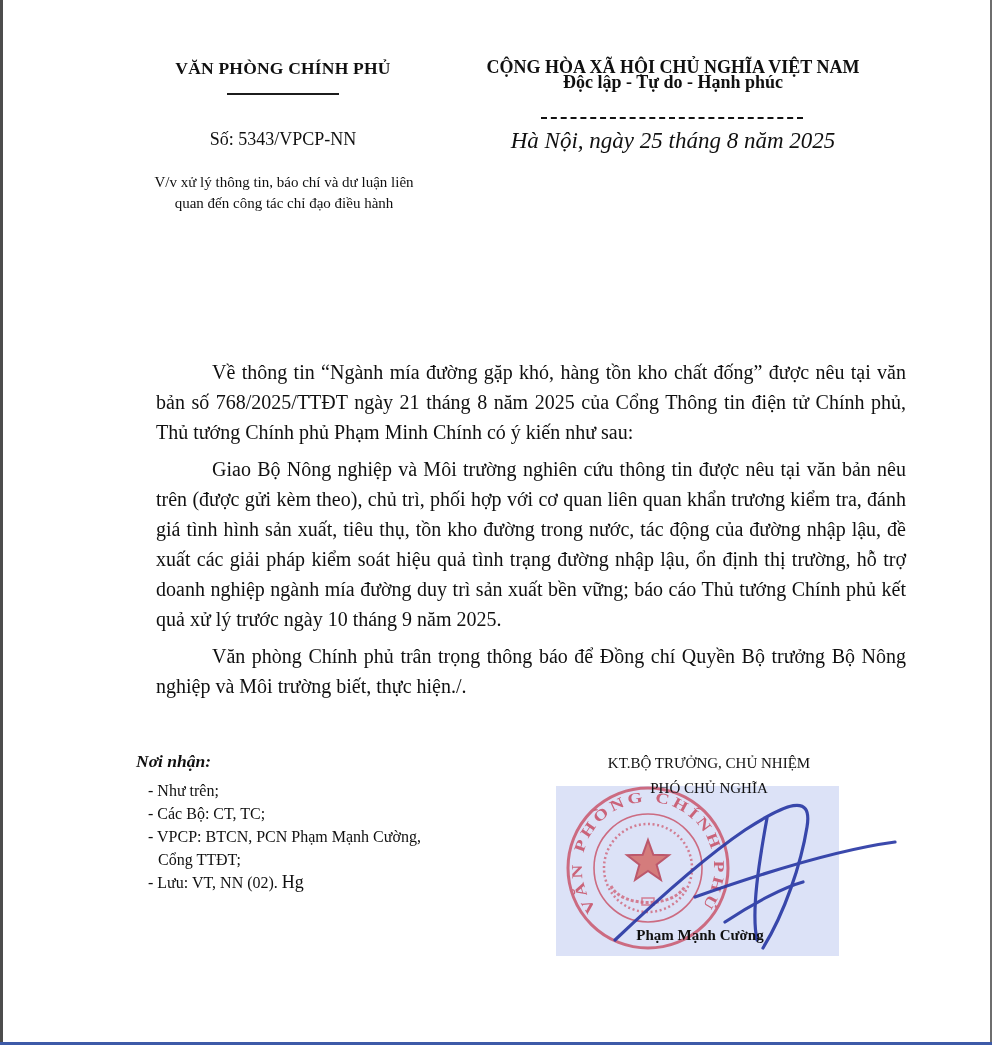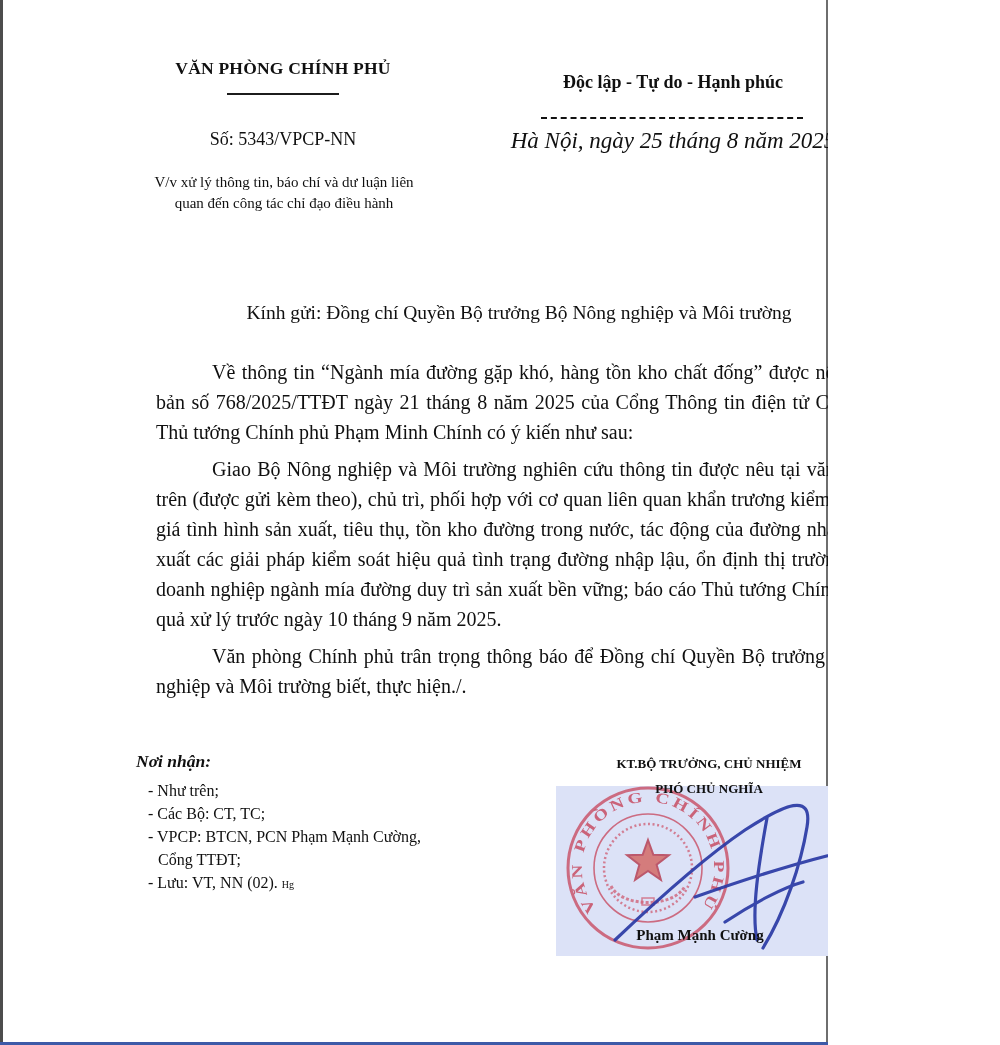--- a/index.html
+++ b/index.html
@@ -1,18 +1,18 @@
 <!DOCTYPE html>
 <html><head>
 <meta charset="utf-8">
 <style>
   * { margin:0; padding:0; box-sizing:border-box; }
   body { background:#fff; }
   #page {
-    position:relative; width:828px; height:1045px; background:#ffffff;
+    position:relative; width:992px; height:1045px; background:#ffffff;
     font-family:"Liberation Serif", serif; color:#101010; overflow:hidden;
   }
   .edge-left  { position:absolute; left:0; top:0; width:3px; height:100%; background:#4d4d4d; }
   .edge-right { position:absolute; right:0; top:0; width:2px; height:100%; background:#6e6e6e; }
   .edge-bottom{ position:absolute; left:0; bottom:0; width:100%; height:3px; background:#3d5aa8; }
 
   .abs { position:absolute; }
 
   
   .org        { left:133px; top:58px;  width:300px; text-align:center; font-weight:bold; font-size:17.5px; letter-spacing:.2px; }
@@ -28,48 +28,48 @@
 
   
   .salutation { left:133px; top:302px; width:772px; text-align:center; font-size:19.5px; }
   .paragraphs { left:133px; top:357px; width:773px; }
   .paragraphs p { font-size:20px; line-height:30px; text-align:justify; text-indent:56px; margin-bottom:7px;margin-left:23px; }
 
   
   .recips-label { left:136px; top:751px; font-weight:bold; font-style:italic; font-size:17.5px; }
   .recips       { left:148px; top:779px; width:370px; font-size:16px; line-height:23px; }
   .recips .cont { padding-left:10px; }
-  .clerk        { font-size:10px; }
+  .clerk        { font-size:18px; }
 
   
-  .signer-titles { left:520px; top:751px; width:378px; text-align:center; font-weight:bold; font-size:13px; line-height:25px; z-index:3; }
+  .signer-titles { left:520px; top:751px; width:378px; text-align:center; font-weight:normal; font-size:15px; line-height:25px; z-index:3; }
   .stamp-rect    { left:556px; top:786px; width:283px; height:170px; background:#dce2f7; z-index:1; }
   .stamp-svg     { position:absolute; left:0; top:0; }
   .signature-svg { left:545px; top:782px; z-index:4; }
   .signer-name   { left:520px; top:927px; width:360px; text-align:center; font-weight:bold; font-size:15px; z-index:5; }
 </style>
 </head>
 <body>
 
 <div id="page">
 
   <div class="edge-left"></div>
   <div class="edge-right"></div>
   <div class="edge-bottom"></div>
 
   <div class="abs org">VĂN PHÒNG CHÍNH PHỦ</div>
   <div class="abs org-line"></div>
   <div class="abs doc-no">Số: 5343/VPCP-NN</div>
   <div class="abs subject">V/v xử lý thông tin, báo chí và dư luận liên quan đến công tác chỉ đạo điều hành</div>
 
+  <div class="abs nat-title">CỘNG HÒA XÃ HỘI CHỦ NGHĨA VIỆT NAM</div>
   <div class="abs motto">Độc lập - Tự do - Hạnh phúc</div>
   <div class="abs motto-line"></div>
   <div class="abs place-date">Hà Nội, ngày 25 tháng 8 năm 2025</div>
 
-  <div class="abs salutation">Kính gửi: Đồng chí Quyền Bộ trưởng Bộ Nông nghiệp và Môi trường</div>
   <div class="abs paragraphs">
     <p>Về thông tin “Ngành mía đường gặp khó, hàng tồn kho chất đống” được nêu tại văn bản số 768/2025/TTĐT ngày 21 tháng 8 năm 2025 của Cổng Thông tin điện tử Chính phủ, Thủ tướng Chính phủ Phạm Minh Chính có ý kiến như sau:</p>
     <p>Giao Bộ Nông nghiệp và Môi trường nghiên cứu thông tin được nêu tại văn bản nêu trên (được gửi kèm theo), chủ trì, phối hợp với cơ quan liên quan khẩn trương kiểm tra, đánh giá tình hình sản xuất, tiêu thụ, tồn kho đường trong nước, tác động của đường nhập lậu, đề xuất các giải pháp kiểm soát hiệu quả tình trạng đường nhập lậu, ổn định thị trường, hỗ trợ doanh nghiệp ngành mía đường duy trì sản xuất bền vững; báo cáo Thủ tướng Chính phủ kết quả xử lý trước ngày 10 tháng 9 năm 2025.</p>
     <p>Văn phòng Chính phủ trân trọng thông báo để Đồng chí Quyền Bộ trưởng Bộ Nông nghiệp và Môi trường biết, thực hiện./.</p>
   </div>
 
   <div class="abs recips-label">Nơi nhận:</div>
   <div class="abs recips">
     <div>- Như trên;</div>
     <div>- Các Bộ: CT, TC;</div>

